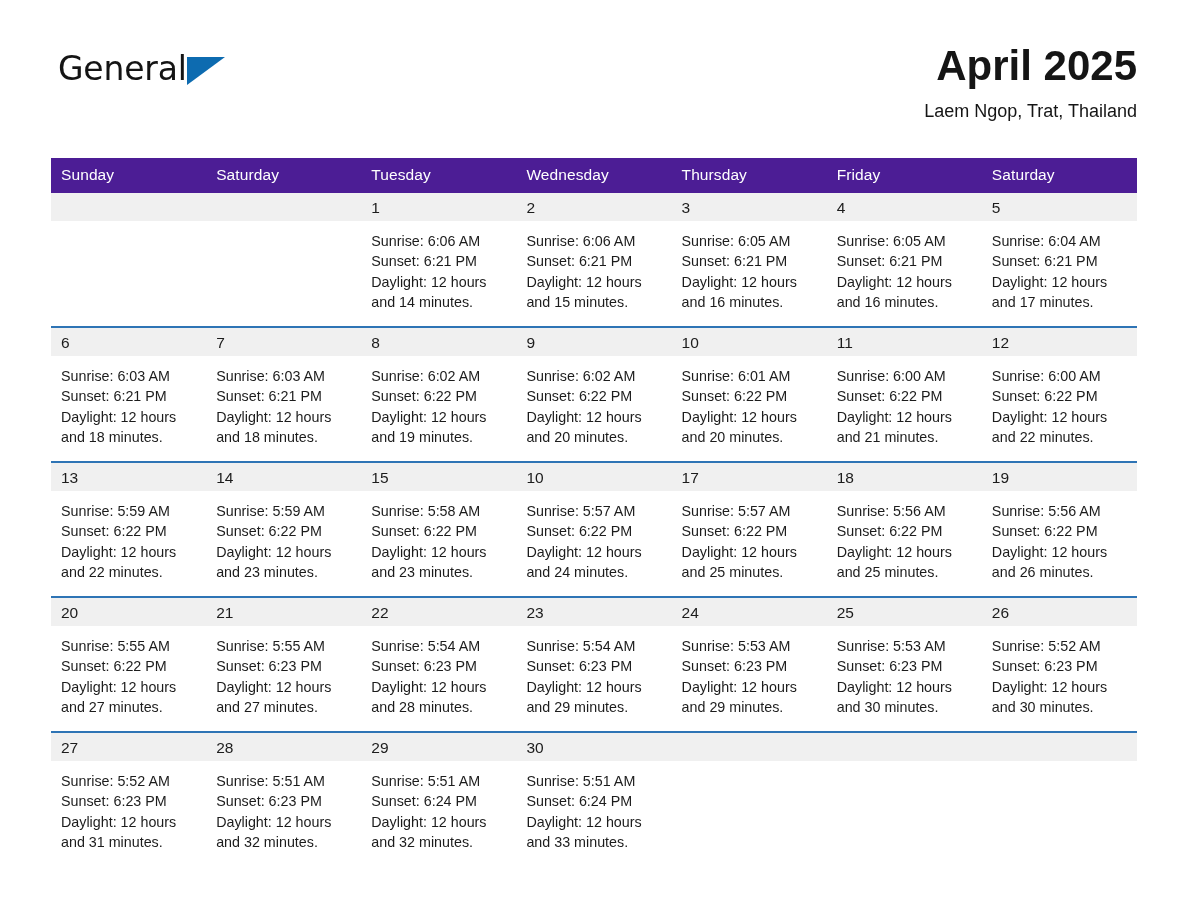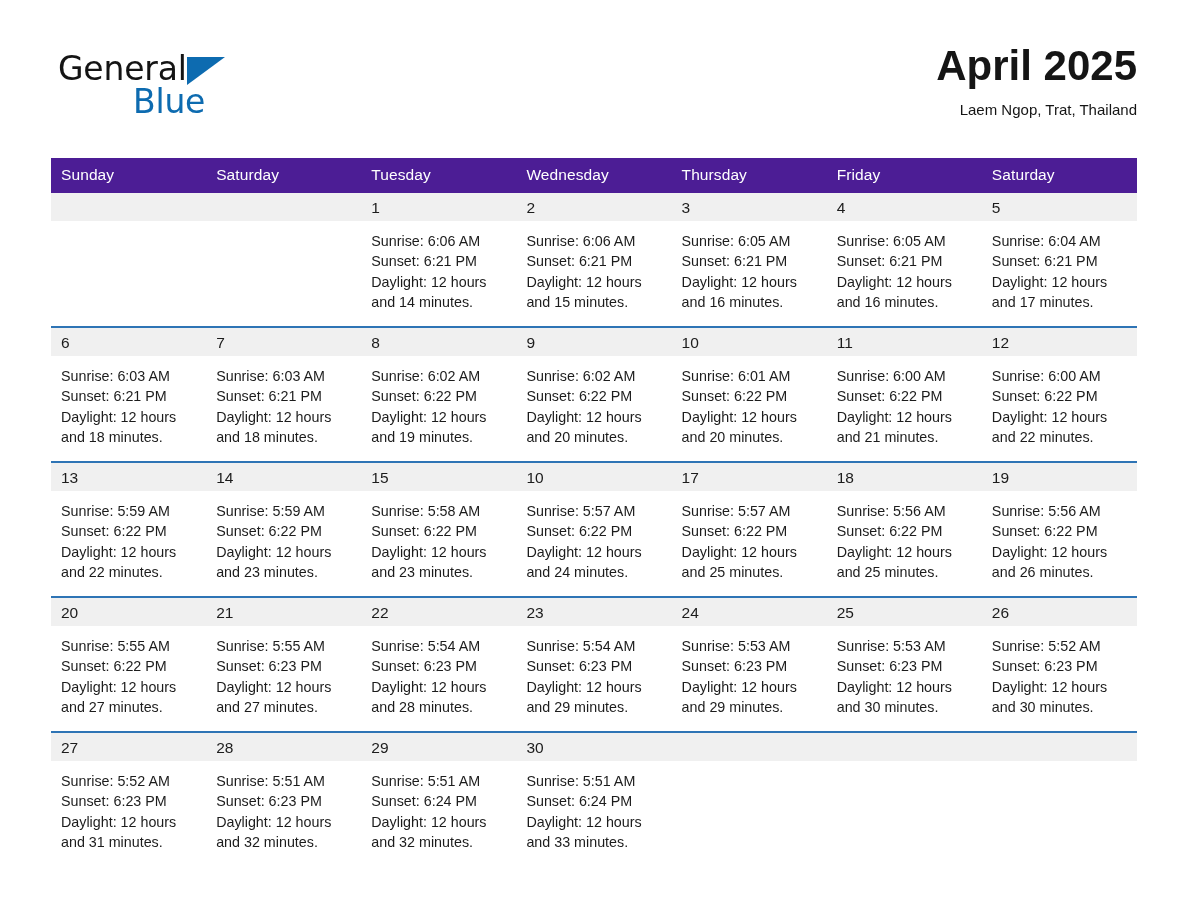--- a/index.html
+++ b/index.html
@@ -77,21 +77,21 @@
     text-align: right;
   }
   .cal-title {
     font-size: 42px;
     font-weight: bold;
     color: #151515;
     line-height: 1.05;
     letter-spacing: 0px;
   }
   .cal-subtitle {
-    font-size: 15px;
+    font-size: 18px;
     font-weight: normal;
     color: #151515;
     margin-top: 14px;
     line-height: 1.1;
   }
 
   
   .cal-wrap {
     position: absolute;
     left: 51px;
@@ -155,21 +155,20 @@
 <body>
 
 <div class="page">
 
   <div class="header">
 
     <div class="brand">
       <span class="brand-row1">
         <span class="word">General</span><span class="brand-tri"></span>
       </span>
-      <span class="brand-row2">Blue</span>
     </div>
 
     <div class="title-block">
       <div class="cal-title">April 2025</div>
       <div class="cal-subtitle">Laem Ngop, Trat, Thailand</div>
     </div>
 
   </div>
 
   <div class="cal-wrap">

